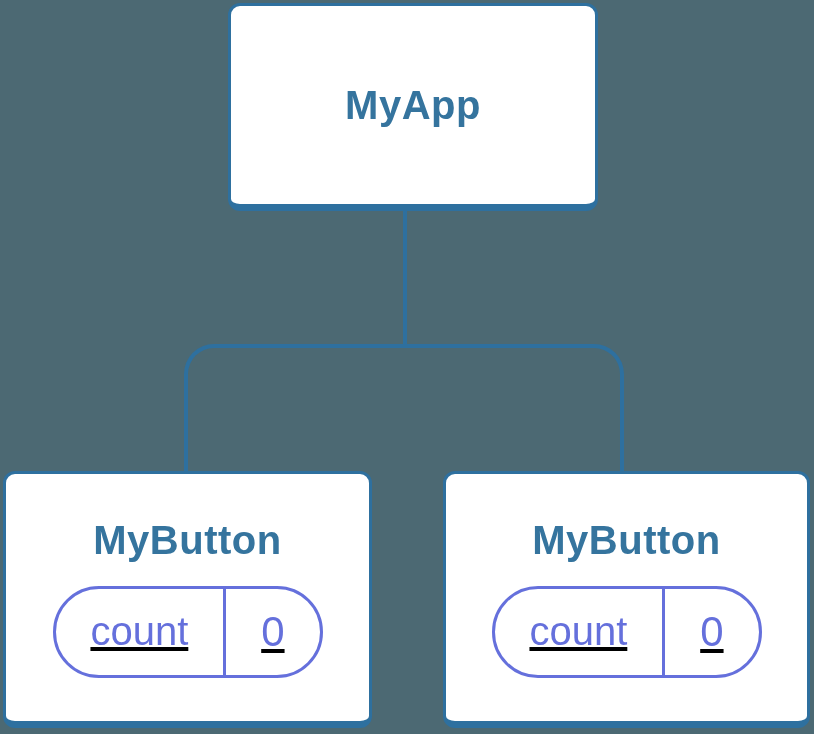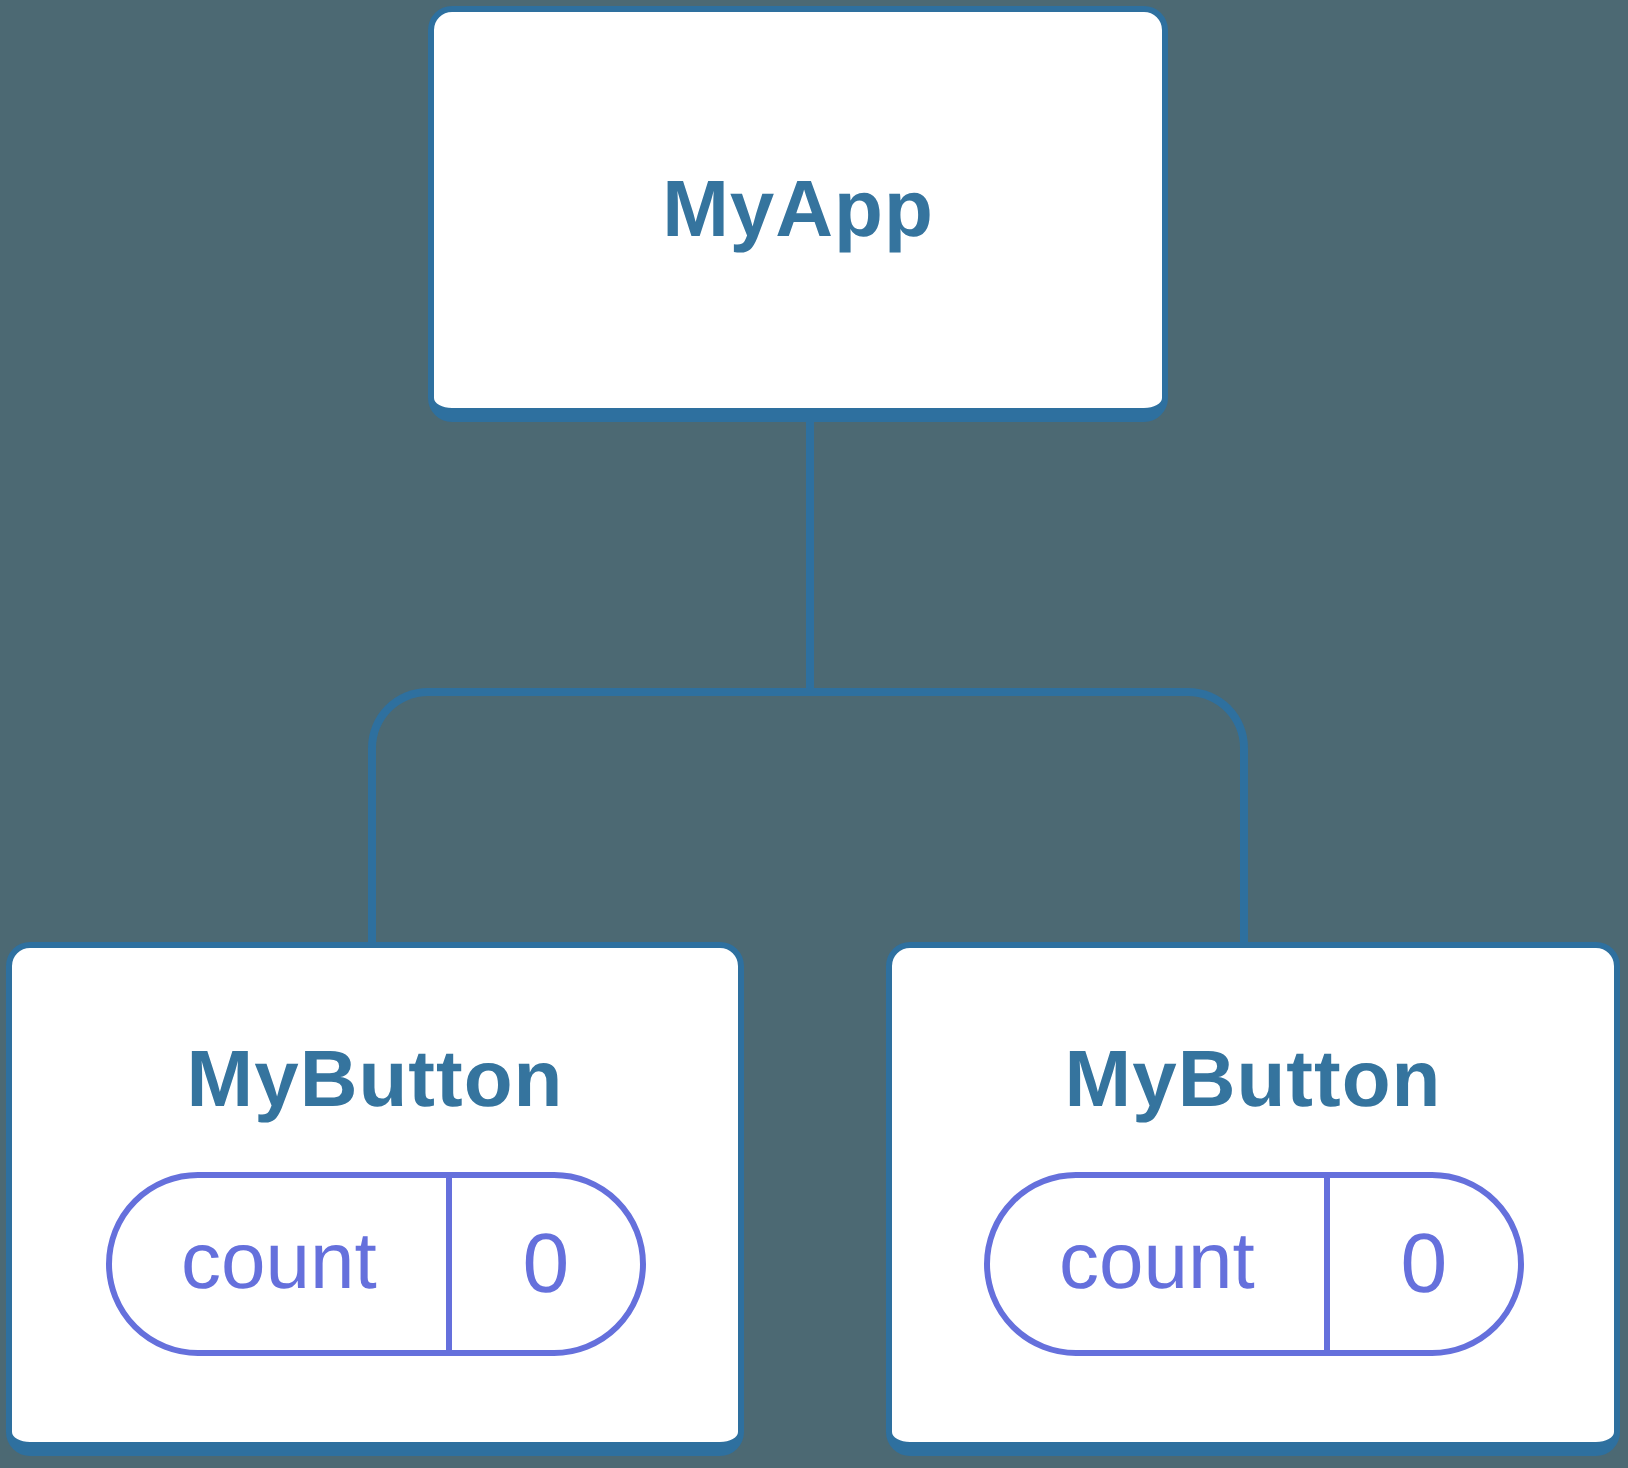--- a/index.html
+++ b/index.html
@@ -28,21 +28,21 @@
     border: 3px solid var(--line);
     border-bottom-width: 7px;
     border-radius: 12px;
     display: flex;
     flex-direction: column;
     align-items: center;
     justify-content: center;
     z-index: 2;
   }
   .node-root {
-    left: 214px; top: 3px;
+    left: 228px; top: 3px;
     width: 370px; height: 208px;
   }
   .node-child-left {
     left: 3px; top: 471px;
     width: 369px; height: 257px;
     gap: 24px;
   }
   .node-child-right {
     left: 443px; top: 471px;
     width: 367px; height: 257px;
@@ -79,20 +79,21 @@
   
   .pill {
     width: 270px;
     height: 92px;
     border: 3px solid var(--accent);
     border-radius: 999px;
     display: flex;
     align-items: stretch;
     overflow: hidden;
     background: var(--node-bg);
+    text-decoration: underline;
   }
   .pill-key {
     flex: 1.8;
     display: flex;
     align-items: center;
     justify-content: center;
     border-right: 3px solid var(--accent);
     color: var(--accent);
     font-size: 40px;
     font-weight: 400;

